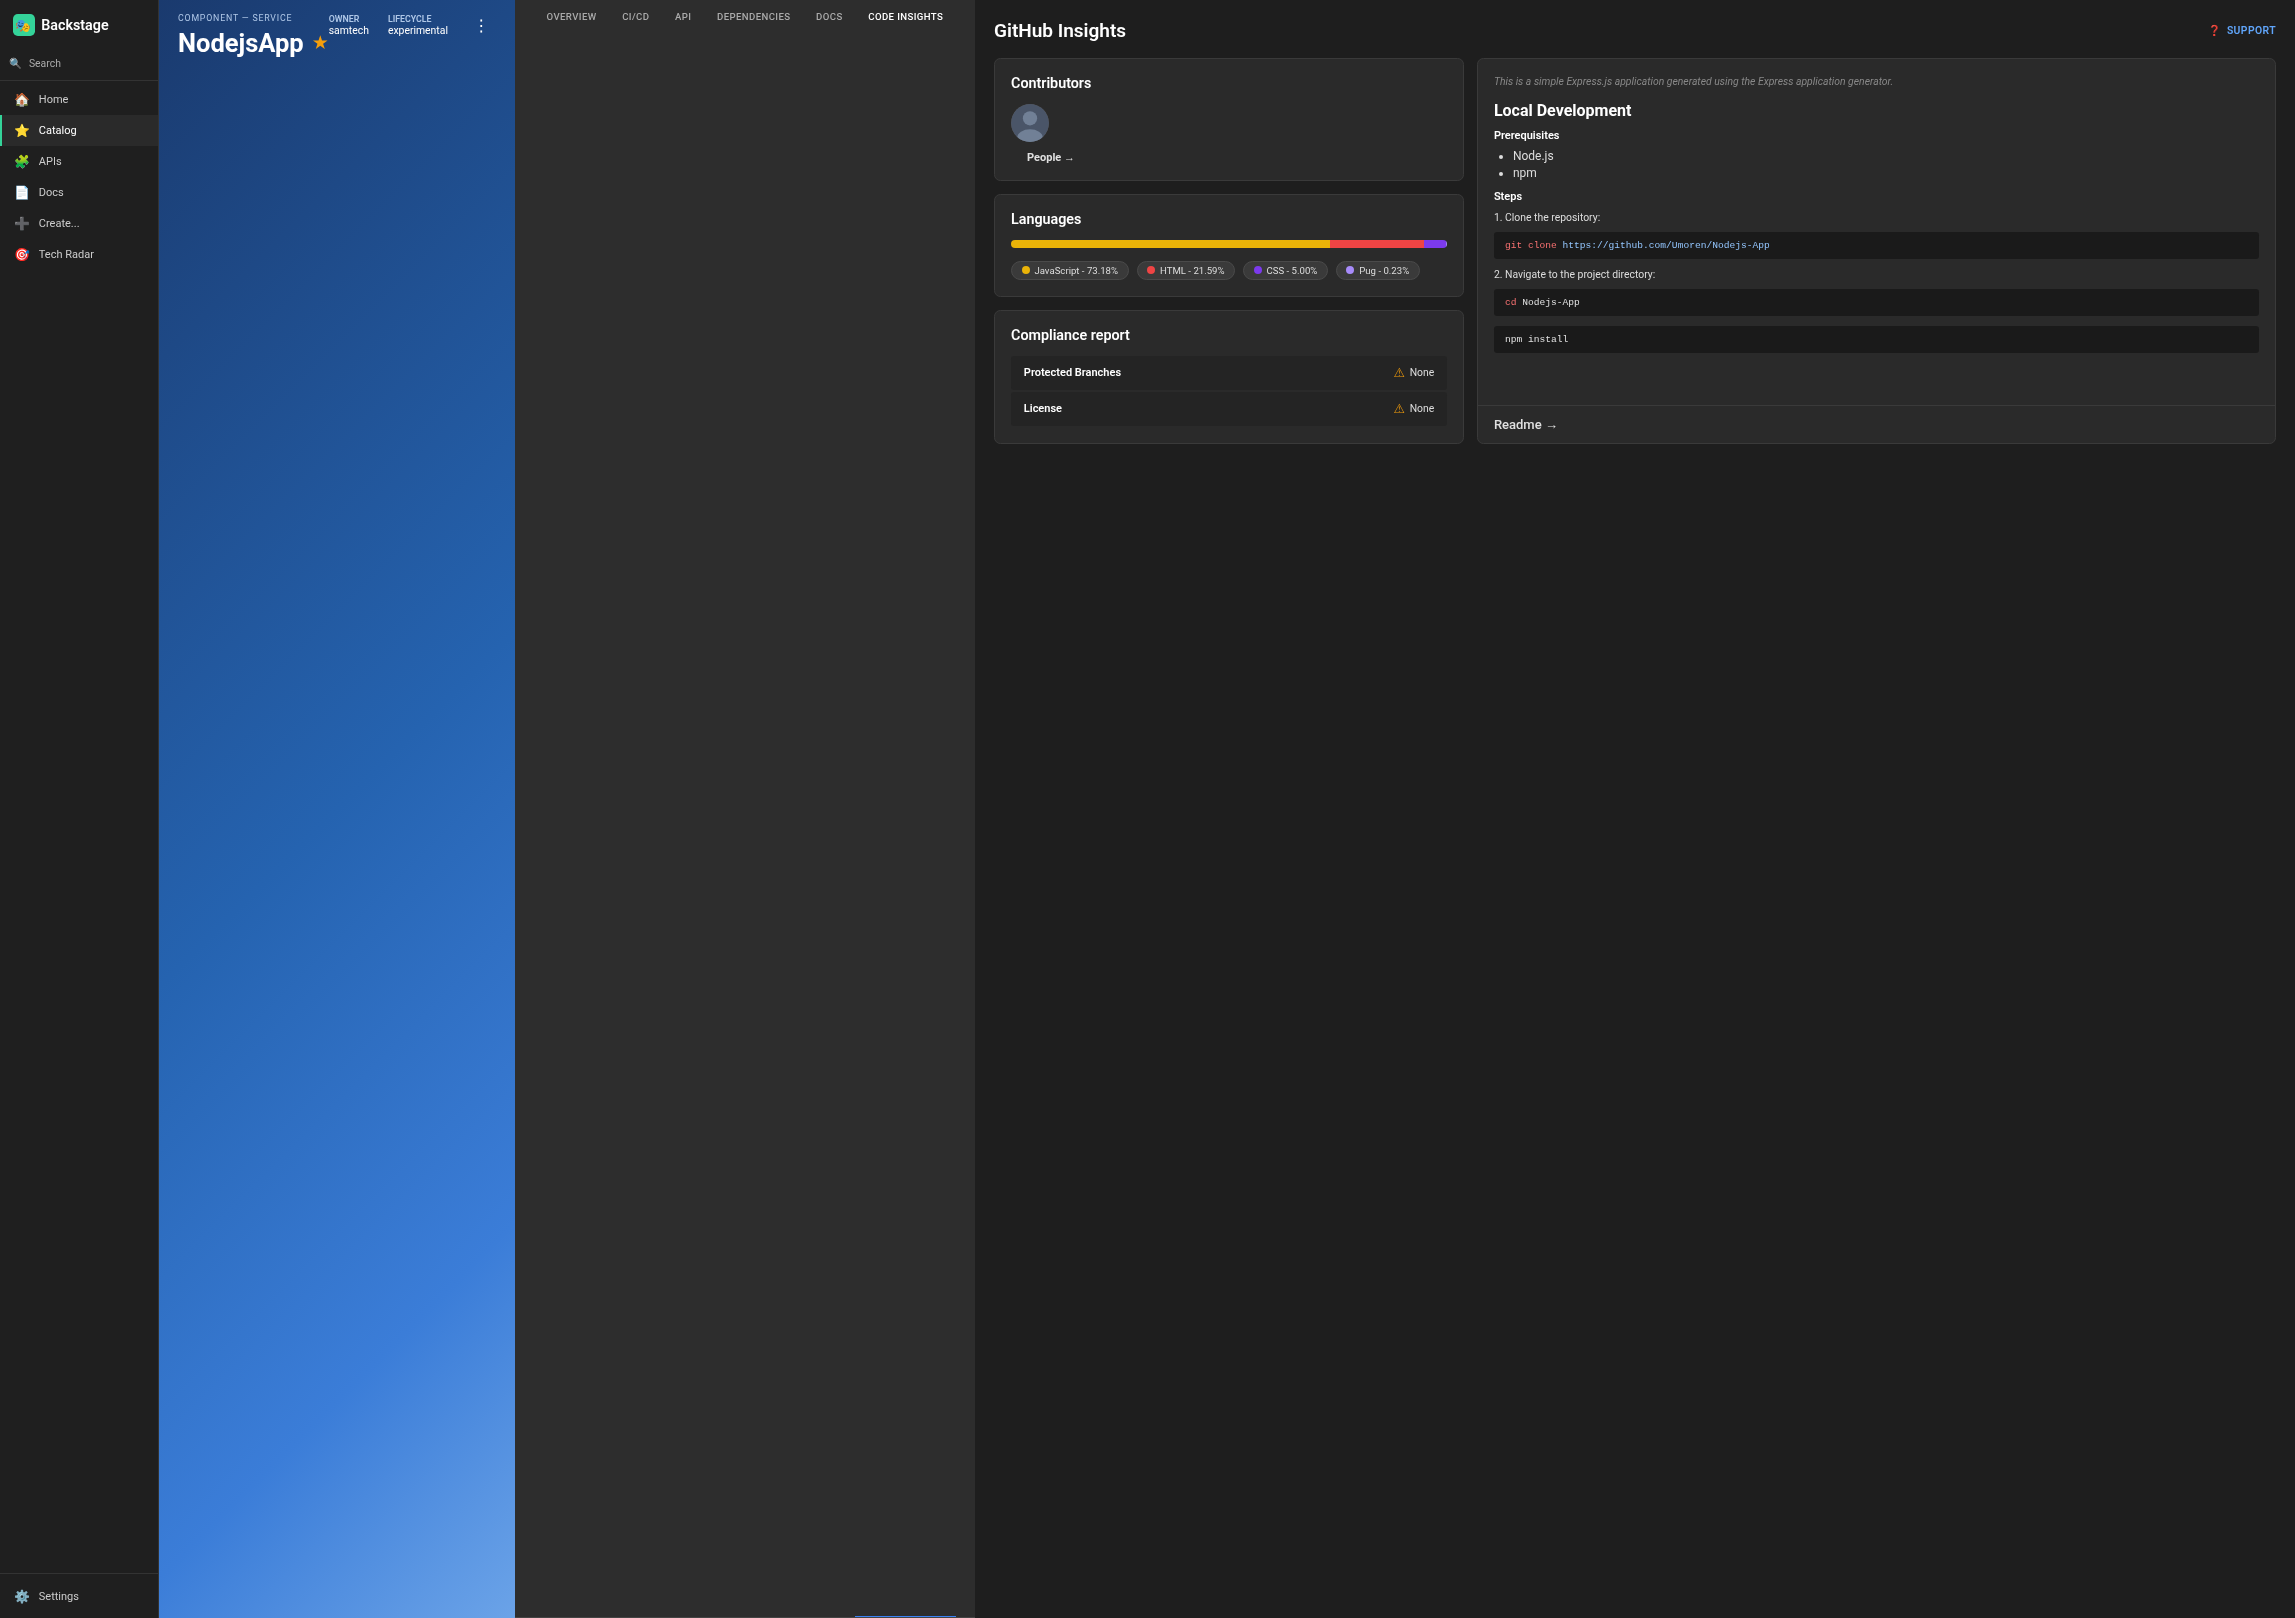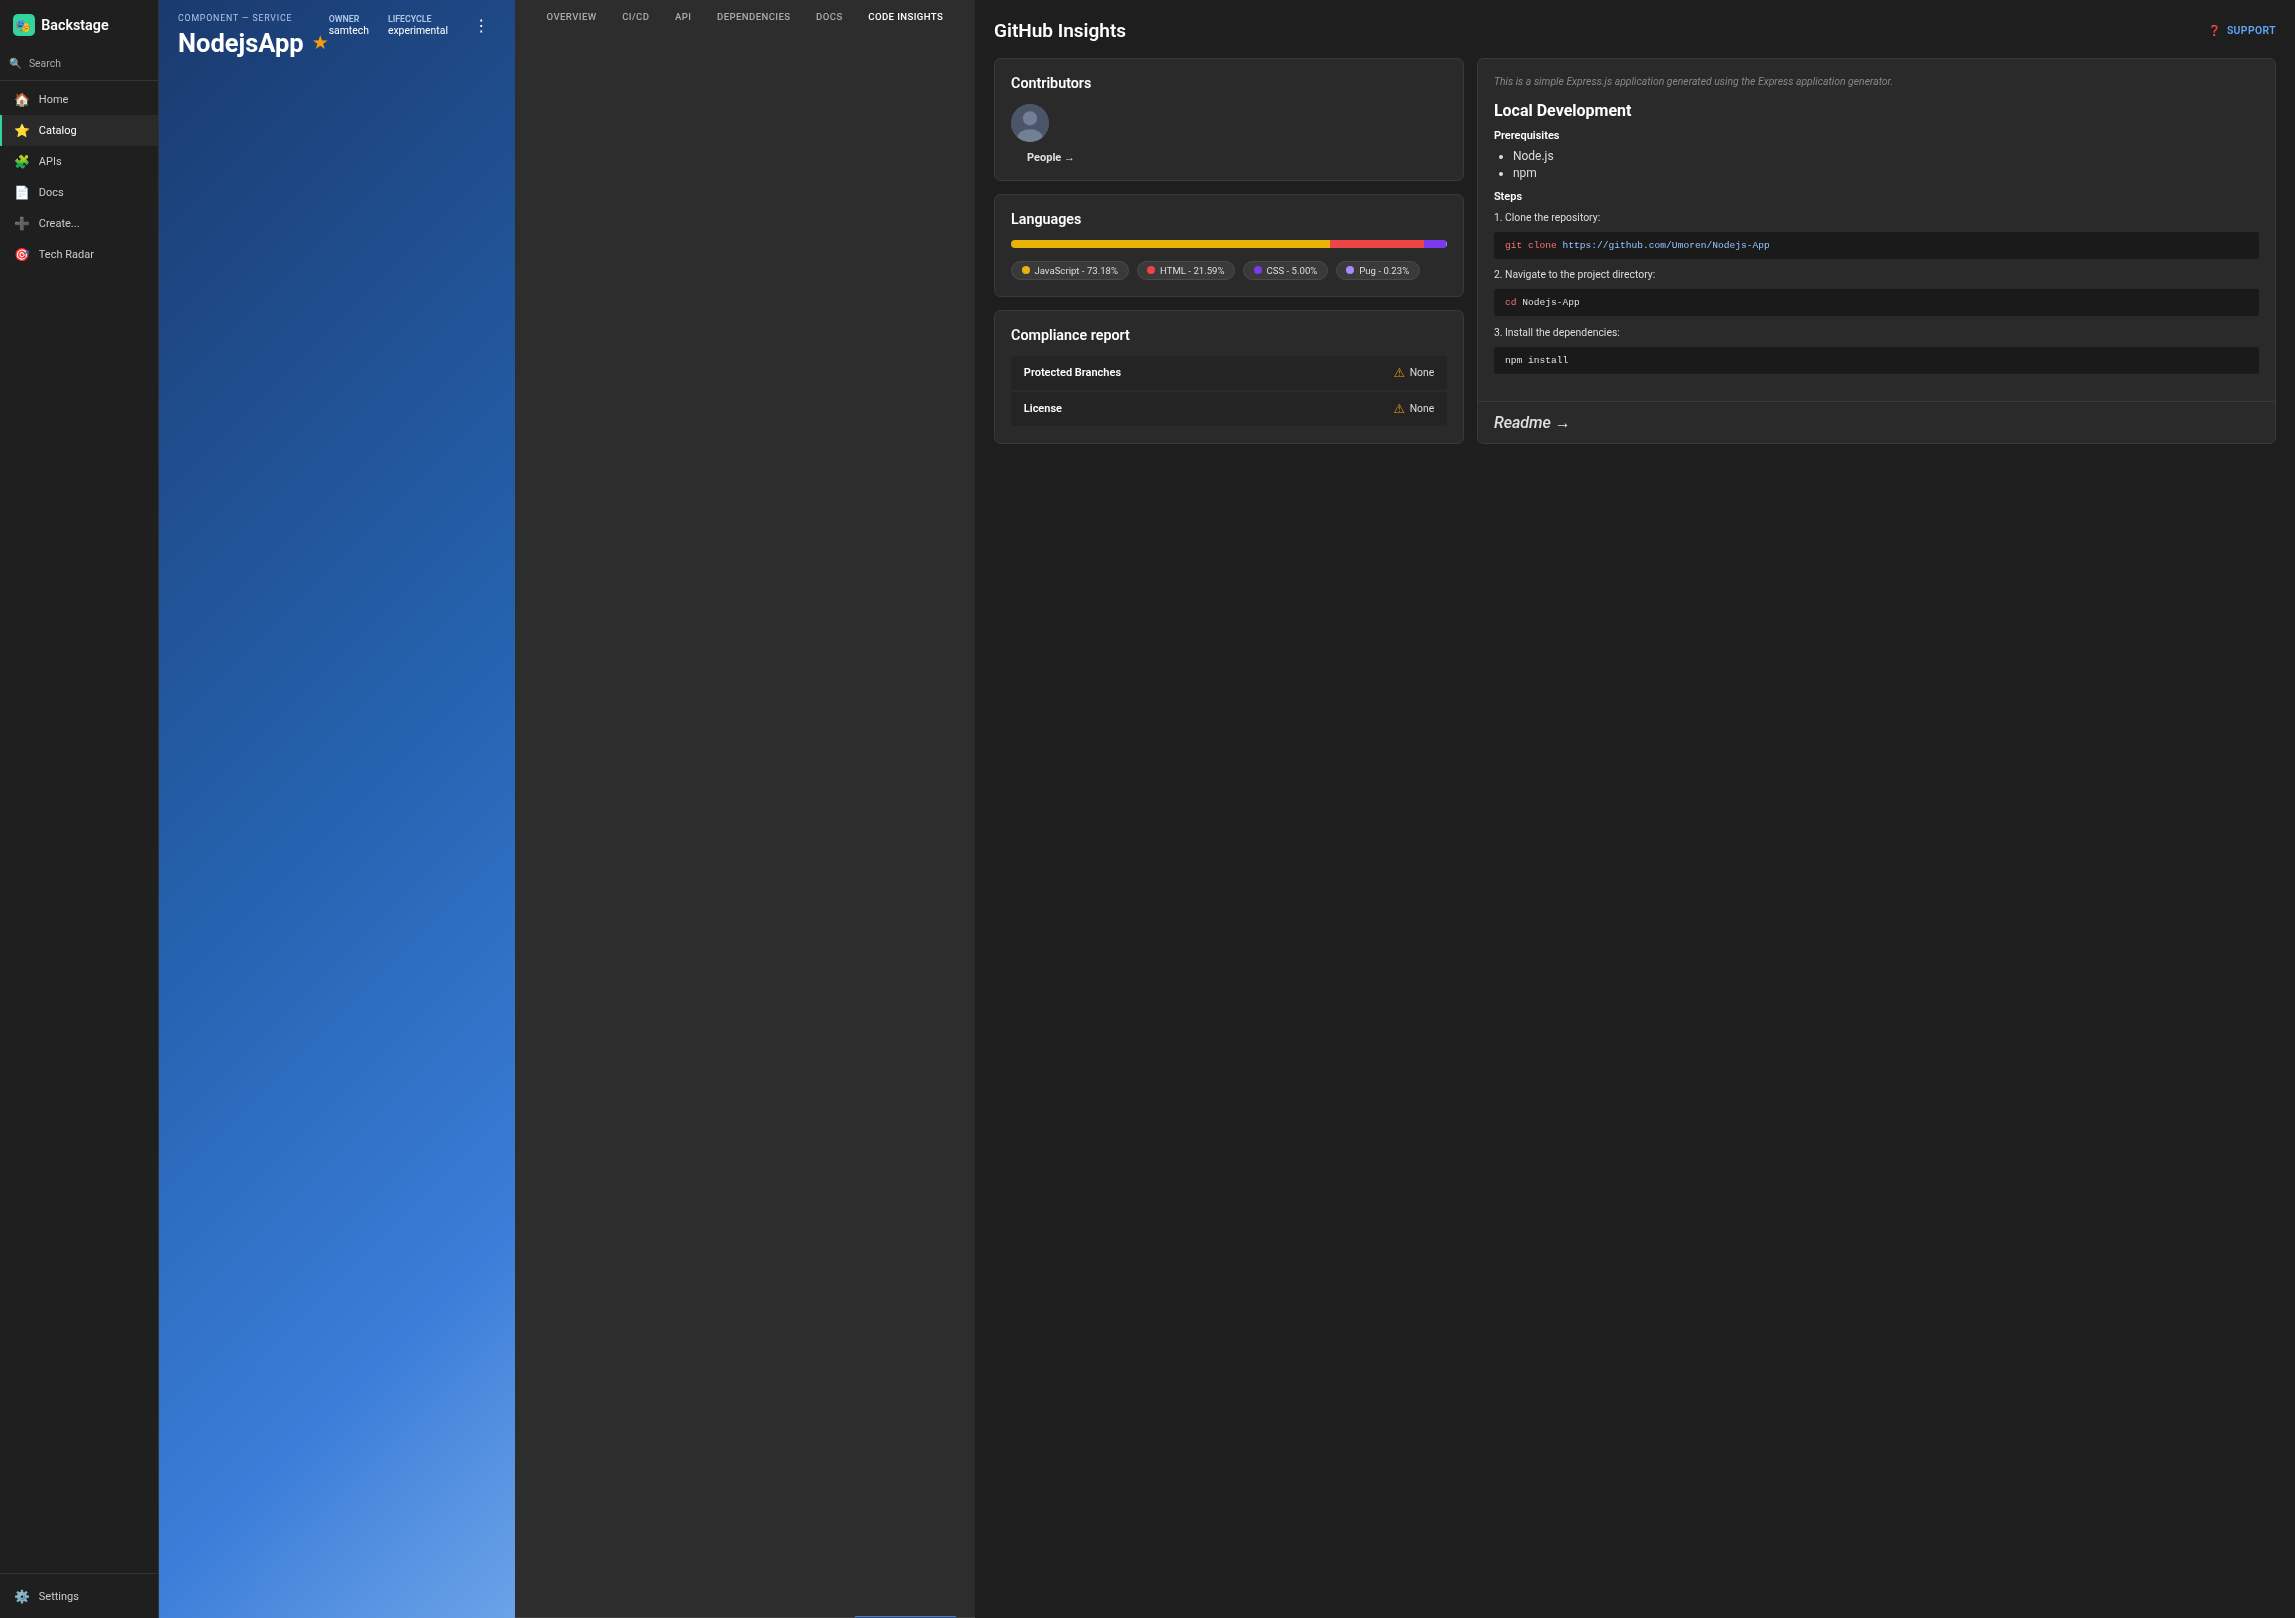--- a/index.html
+++ b/index.html
@@ -351,24 +351,23 @@
 
     .readme-footer {
       padding: 11px 16px;
       border-top: 0.8px solid #3a3a3a;
     }
     .readme-link {
       display: flex;
       align-items: center;
       gap: 3.2px;
       color: #e0e0e0;
-      font-size: 16px;
+      font-size: 13px;
       font-weight: 500;
       cursor: pointer;
-      font-style: italic;
     }
 
     
     #content::-webkit-scrollbar { width: 6.4px; }
     #content::-webkit-scrollbar-track { background: #1e1e1e; }
     #content::-webkit-scrollbar-thumb { background: #444; border-radius: 3.2px; }
   </style>
 </head>
 <body>
 
@@ -543,21 +542,20 @@
           <div class="readme-step">1. Clone the repository:</div>
           <div class="code-block">
             <span class="code-keyword">git clone</span>
             <span class="code-url"> https://github.com/Umoren/Nodejs-App</span>
           </div>
           <div class="readme-step">2. Navigate to the project directory:</div>
           <div class="code-block">
             <span class="code-cmd">cd</span>
             <span> Nodejs-App</span>
           </div>
-          <div class="readme-step">3. Install the dependencies:</div>
           <div class="code-block">
             <span>npm install</span>
           </div>
         </div>
         <div class="readme-footer">
           <div class="readme-link">Readme →</div>
         </div>
       </div>
 
     </div>

